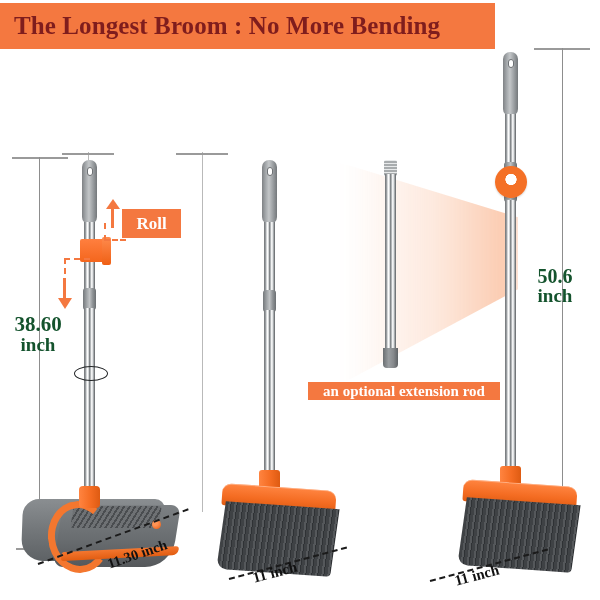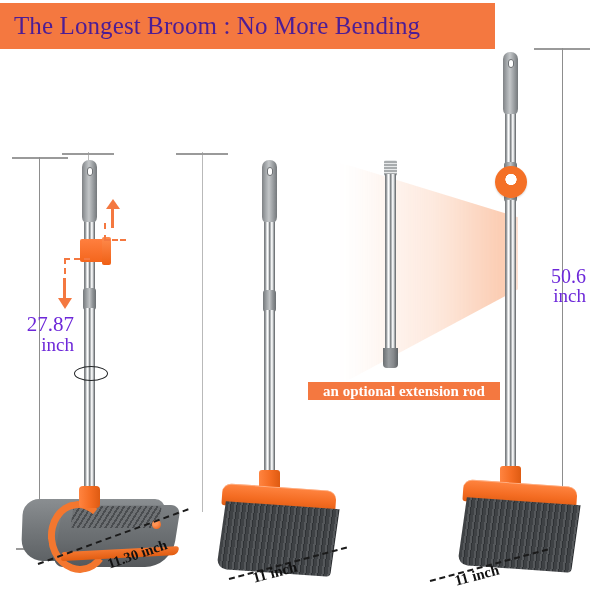--- a/index.html
+++ b/index.html
@@ -26,23 +26,23 @@
     top: 3px;
     width: 495px;
     height: 46px;
     background: #F47840;
     display: flex;
     align-items: center;
     padding-left: 14px;
     box-sizing: border-box;
   }
   .title-banner .title-text {
-    color: #4c1d95;
-    font-family: "Liberation Serif", serif;
-    font-weight: normal;
+    color: #7f1d1d;
+    font-family: "Liberation Serif", serif;
+    font-weight: bold;
     font-size: 25px;
     letter-spacing: 0.1px;
     white-space: nowrap;
     text-align: right;
   }
 
   
   .dimline {
     position: absolute;
     background: #8d8d8d;
@@ -59,23 +59,23 @@
   .guide {
     position: absolute;
     width: 1px;
     background: #b9b9b9;
   }
 
   
   .meas {
     position: absolute;
     font-family: "Liberation Serif", serif;
-    font-weight: normal;
-    color: #6d28d9;
-    text-align: right;
+    font-weight: bold;
+    color: #14532d;
+    text-align: center;
     line-height: 1.02;
   }
   .meas-38 { left: 2px; top: 314px; width: 72px; font-size: 21px; }
   .meas-38 .l2 { font-size: 19px; display: block; }
   .meas-50 { left: 524px; top: 266px; width: 62px; font-size: 20px; }
   .meas-50 .l2 { font-size: 19px; display: block; }
 
   
   .meas-rot {
     position: absolute;
@@ -276,41 +276,44 @@
   <div class="guide" style="left:88px; top:152px; height:360px;"></div>
   <div class="dimcap thick" style="left:62px; top:153px; width:52px;"></div>
 
   <div class="guide" style="left:202px; top:152px; height:360px;"></div>
   <div class="dimcap thick" style="left:176px; top:153px; width:52px;"></div>
 
   <div class="dimcap thick" style="left:534px; top:48px; width:56px;"></div>
   <div class="dimline" style="left:562px; top:48px; height:502px;"></div>
 
   <div class="meas meas-38">
-    <span>27.87</span>
+    <span>38.60</span>
     <span class="l2">inch</span>
   </div>
 
   <div class="meas meas-50">
     <span>50.6</span>
     <span class="l2">inch</span>
   </div>
 
   <div class="pole-grip" style="left:82px; top:160px; width:15px; height:64px;"></div>
   <div class="pole-hole" style="left:86.5px; top:167px; width:6px; height:9px;"></div>
   <div class="pole-chrome" style="left:84px; top:222px; width:11px; height:68px;"></div>
   <div class="pole-collar" style="left:83px; top:288px; width:13px; height:22px;"></div>
   <div class="pole-chrome" style="left:84px; top:308px; width:11px; height:186px;"></div>
   <div class="pole-ellipse" style="left:74px; top:366px; width:32px; height:13px;"></div>
 
   <div class="slider-clip" style="left:86px; top:237px; width:34px; height:28px;">
     <div class="body" style="left:-6px; top:2px; width:24px; height:23px;"></div>
     <div class="wing" style="left:16px; top:0px; width:9px; height:28px;"></div>
   </div>
 
+  <div class="callout callout-roll">
+    <span>Roll</span>
+  </div>
   <div class="conn" style="left:104px; top:223px; width:20px; height:16px; border-left-width:2px; border-bottom-width:2px;"></div>
   <div class="arrow-shaft" style="left:111px; top:206px; height:22px;"></div>
   <div class="arrow-up" style="left:106px; top:199px;
               border-left:7px solid transparent; border-right:7px solid transparent;
               border-bottom:10px solid #F47840;"></div>
 
   <div class="conn" style="left:64px; top:258px; width:24px; height:24px; border-left-width:2px; border-top-width:2px;"></div>
   <div class="arrow-shaft" style="left:63px; top:278px; height:22px;"></div>
   <div class="arrow-down" style="left:58px; top:298px;
               border-left:7px solid transparent; border-right:7px solid transparent;

